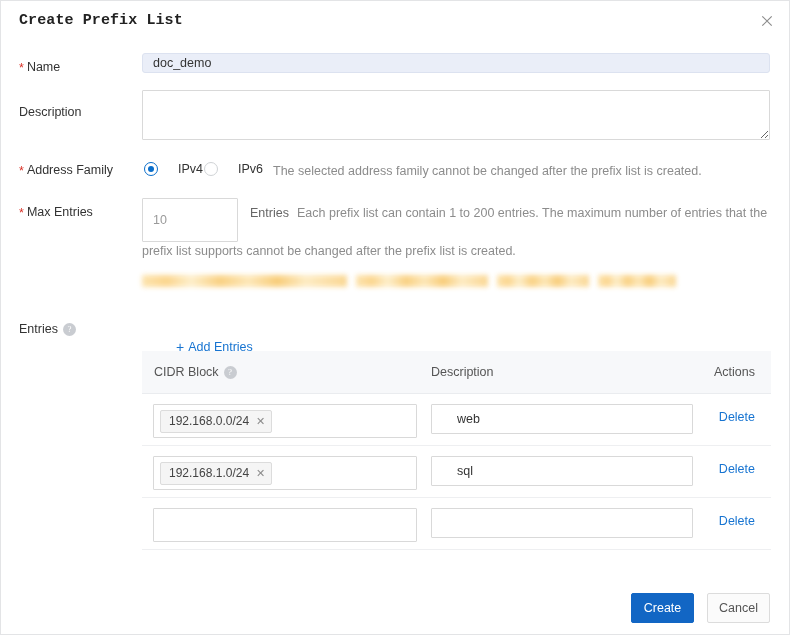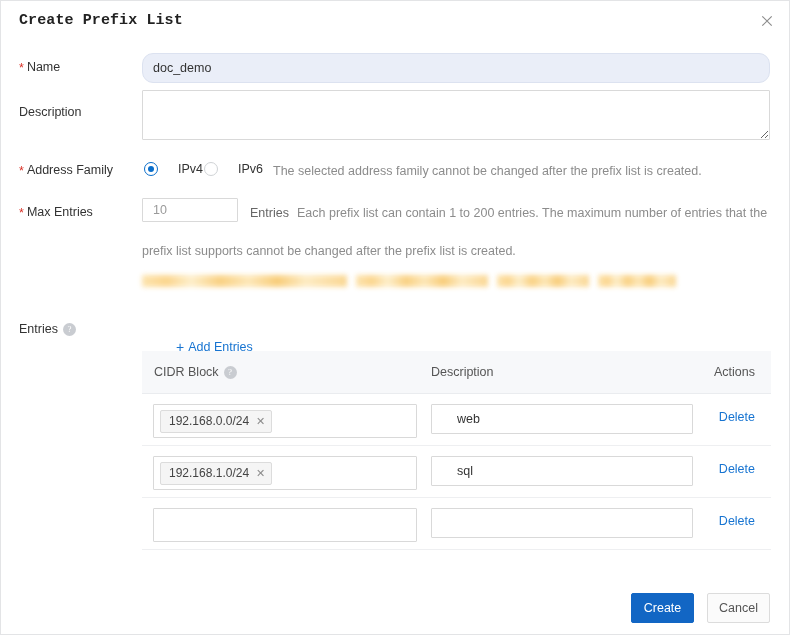--- a/index.html
+++ b/index.html
@@ -64,25 +64,25 @@
     font-size: 12.5px;
     margin-right: 3px;
     position: relative;
     top: 1px;
   }
 
   
   .name-input {
     position: absolute;
     left: 141px; top: 0;
-    width: 628px; height: 30px;
+    width: 628px; height: 20px;
     box-sizing: border-box;
     background: #eaeef8;
     border: 1px solid #dce2f0;
-    border-radius: 11px;
+    border-radius: 3px;
     font-family: "Liberation Sans", sans-serif;
     font-size: 12.5px;
     color: #333333;
     padding: 0 10px;
     outline: none;
   }
 
   .desc-input {
     position: absolute;
     left: 141px; top: 0;
@@ -138,21 +138,21 @@
   .hint {
     position: absolute;
     font-size: 12.5px;
     color: #8c8c8c;
     white-space: nowrap;
   }
 
   .max-input {
     position: absolute;
     left: 141px; top: 0;
-    width: 96px; height: 24px;
+    width: 96px; height: 44px;
     box-sizing: border-box;
     background: #ffffff;
     border: 1px solid #d9d9d9;
     border-radius: 1px;
     font-family: "Liberation Sans", sans-serif;
     font-size: 12.5px;
     color: #9a9a9a;
     padding: 0 10px;
     outline: none;
   }

